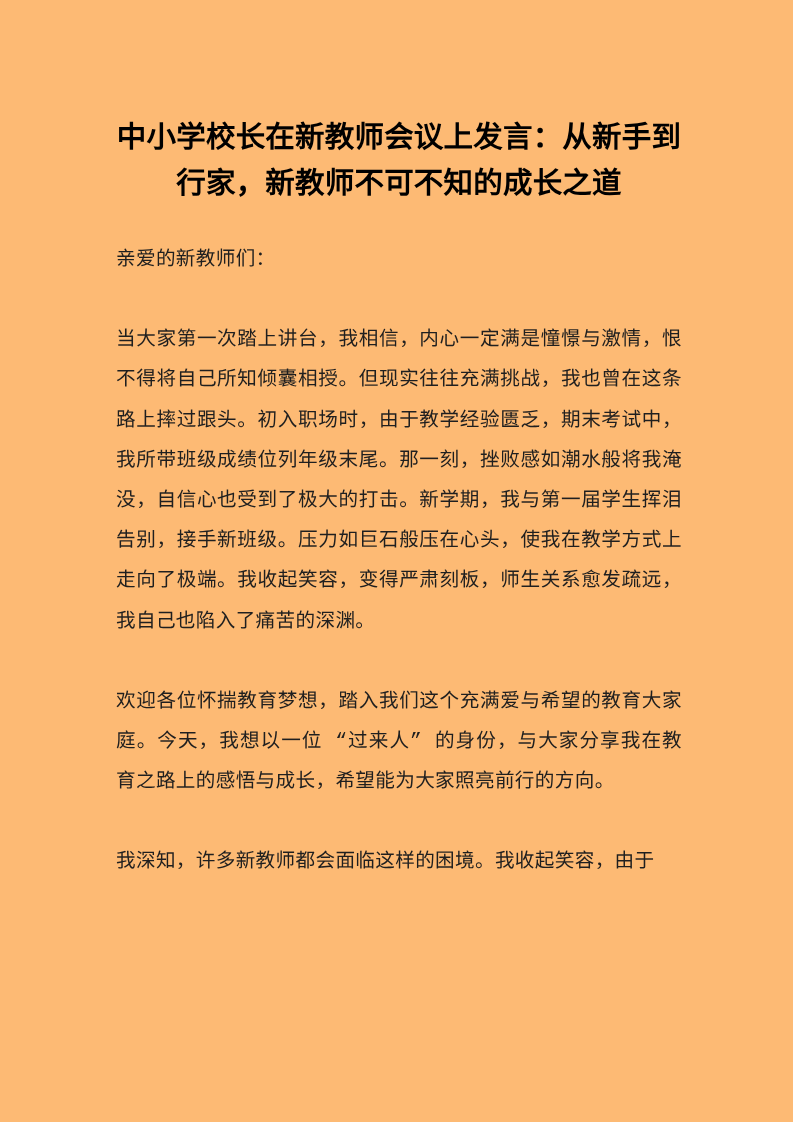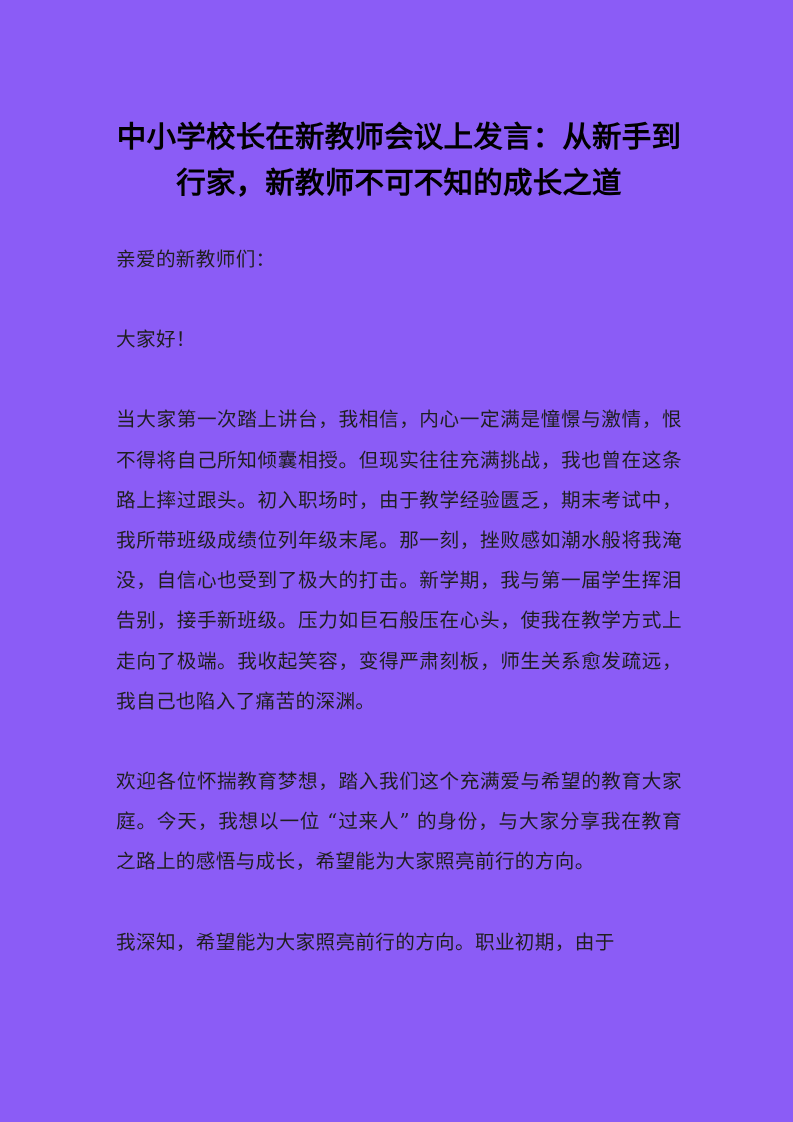--- a/index.html
+++ b/index.html
@@ -7,21 +7,21 @@
     margin: 0;
     padding: 0;
     background: #ffffff;
   }
 
   .page {
     position: relative;
     width: 793px;
     height: 1122px;
     margin: 0;
-    background: #8b5cf6;
+    background: #fdba74;
     overflow: hidden;
     box-sizing: border-box;
     font-family: "DejaVu Serif", "Liberation Serif", serif;
     color: #1a1a1a;
   }
 
   .content {
     position: absolute;
     left: 116px;
     top: 0;
@@ -43,41 +43,41 @@
   .para {
     font-size: 19.6px;
     line-height: 40.2px;
     text-align: justify;
     text-align-last: left;
     letter-spacing: 0.35px;
     color: #1f1f1f;
     margin: 0;
     word-break: break-all;
     white-space: normal;
+    font-family: Liberation Mono, monospace;
   }
 
   .para-salutation { padding-top: 34px; }
   .para-greeting   { padding-top: 40px; }
   .para-body       { padding-top: 40px; }
 
   
   .para-clipped { padding-top: 40px; }
 </style>
 </head>
 <body>
 
 <div class="page">
   <div class="content">
 
     <h1 class="doc-title">中小学校长在新教师会议上发言：从新手到行家，新教师不可不知的成长之道</h1>
 
     <p class="para para-salutation">亲爱的新教师们：</p>
 
-    <p class="para para-greeting">大家好！</p>
 
     <p class="para para-body">当大家第一次踏上讲台，我相信，内心一定满是憧憬与激情，恨不得将自己所知倾囊相授。但现实往往充满挑战，我也曾在这条路上摔过跟头。初入职场时，由于教学经验匮乏，期末考试中，我所带班级成绩位列年级末尾。那一刻，挫败感如潮水般将我淹没，自信心也受到了极大的打击。新学期，我与第一届学生挥泪告别，接手新班级。压力如巨石般压在心头，使我在教学方式上走向了极端。我收起笑容，变得严肃刻板，师生关系愈发疏远，我自己也陷入了痛苦的深渊。</p>
 
     <p class="para para-body">欢迎各位怀揣教育梦想，踏入我们这个充满爱与希望的教育大家庭。今天，我想以一位 “过来人” 的身份，与大家分享我在教育之路上的感悟与成长，希望能为大家照亮前行的方向。</p>
 
-    <p class="para para-clipped">我深知，希望能为大家照亮前行的方向。职业初期，由于</p>
+    <p class="para para-clipped">我深知，许多新教师都会面临这样的困境。我收起笑容，由于</p>
 
   </div>
 </div>
 
 </body></html>

